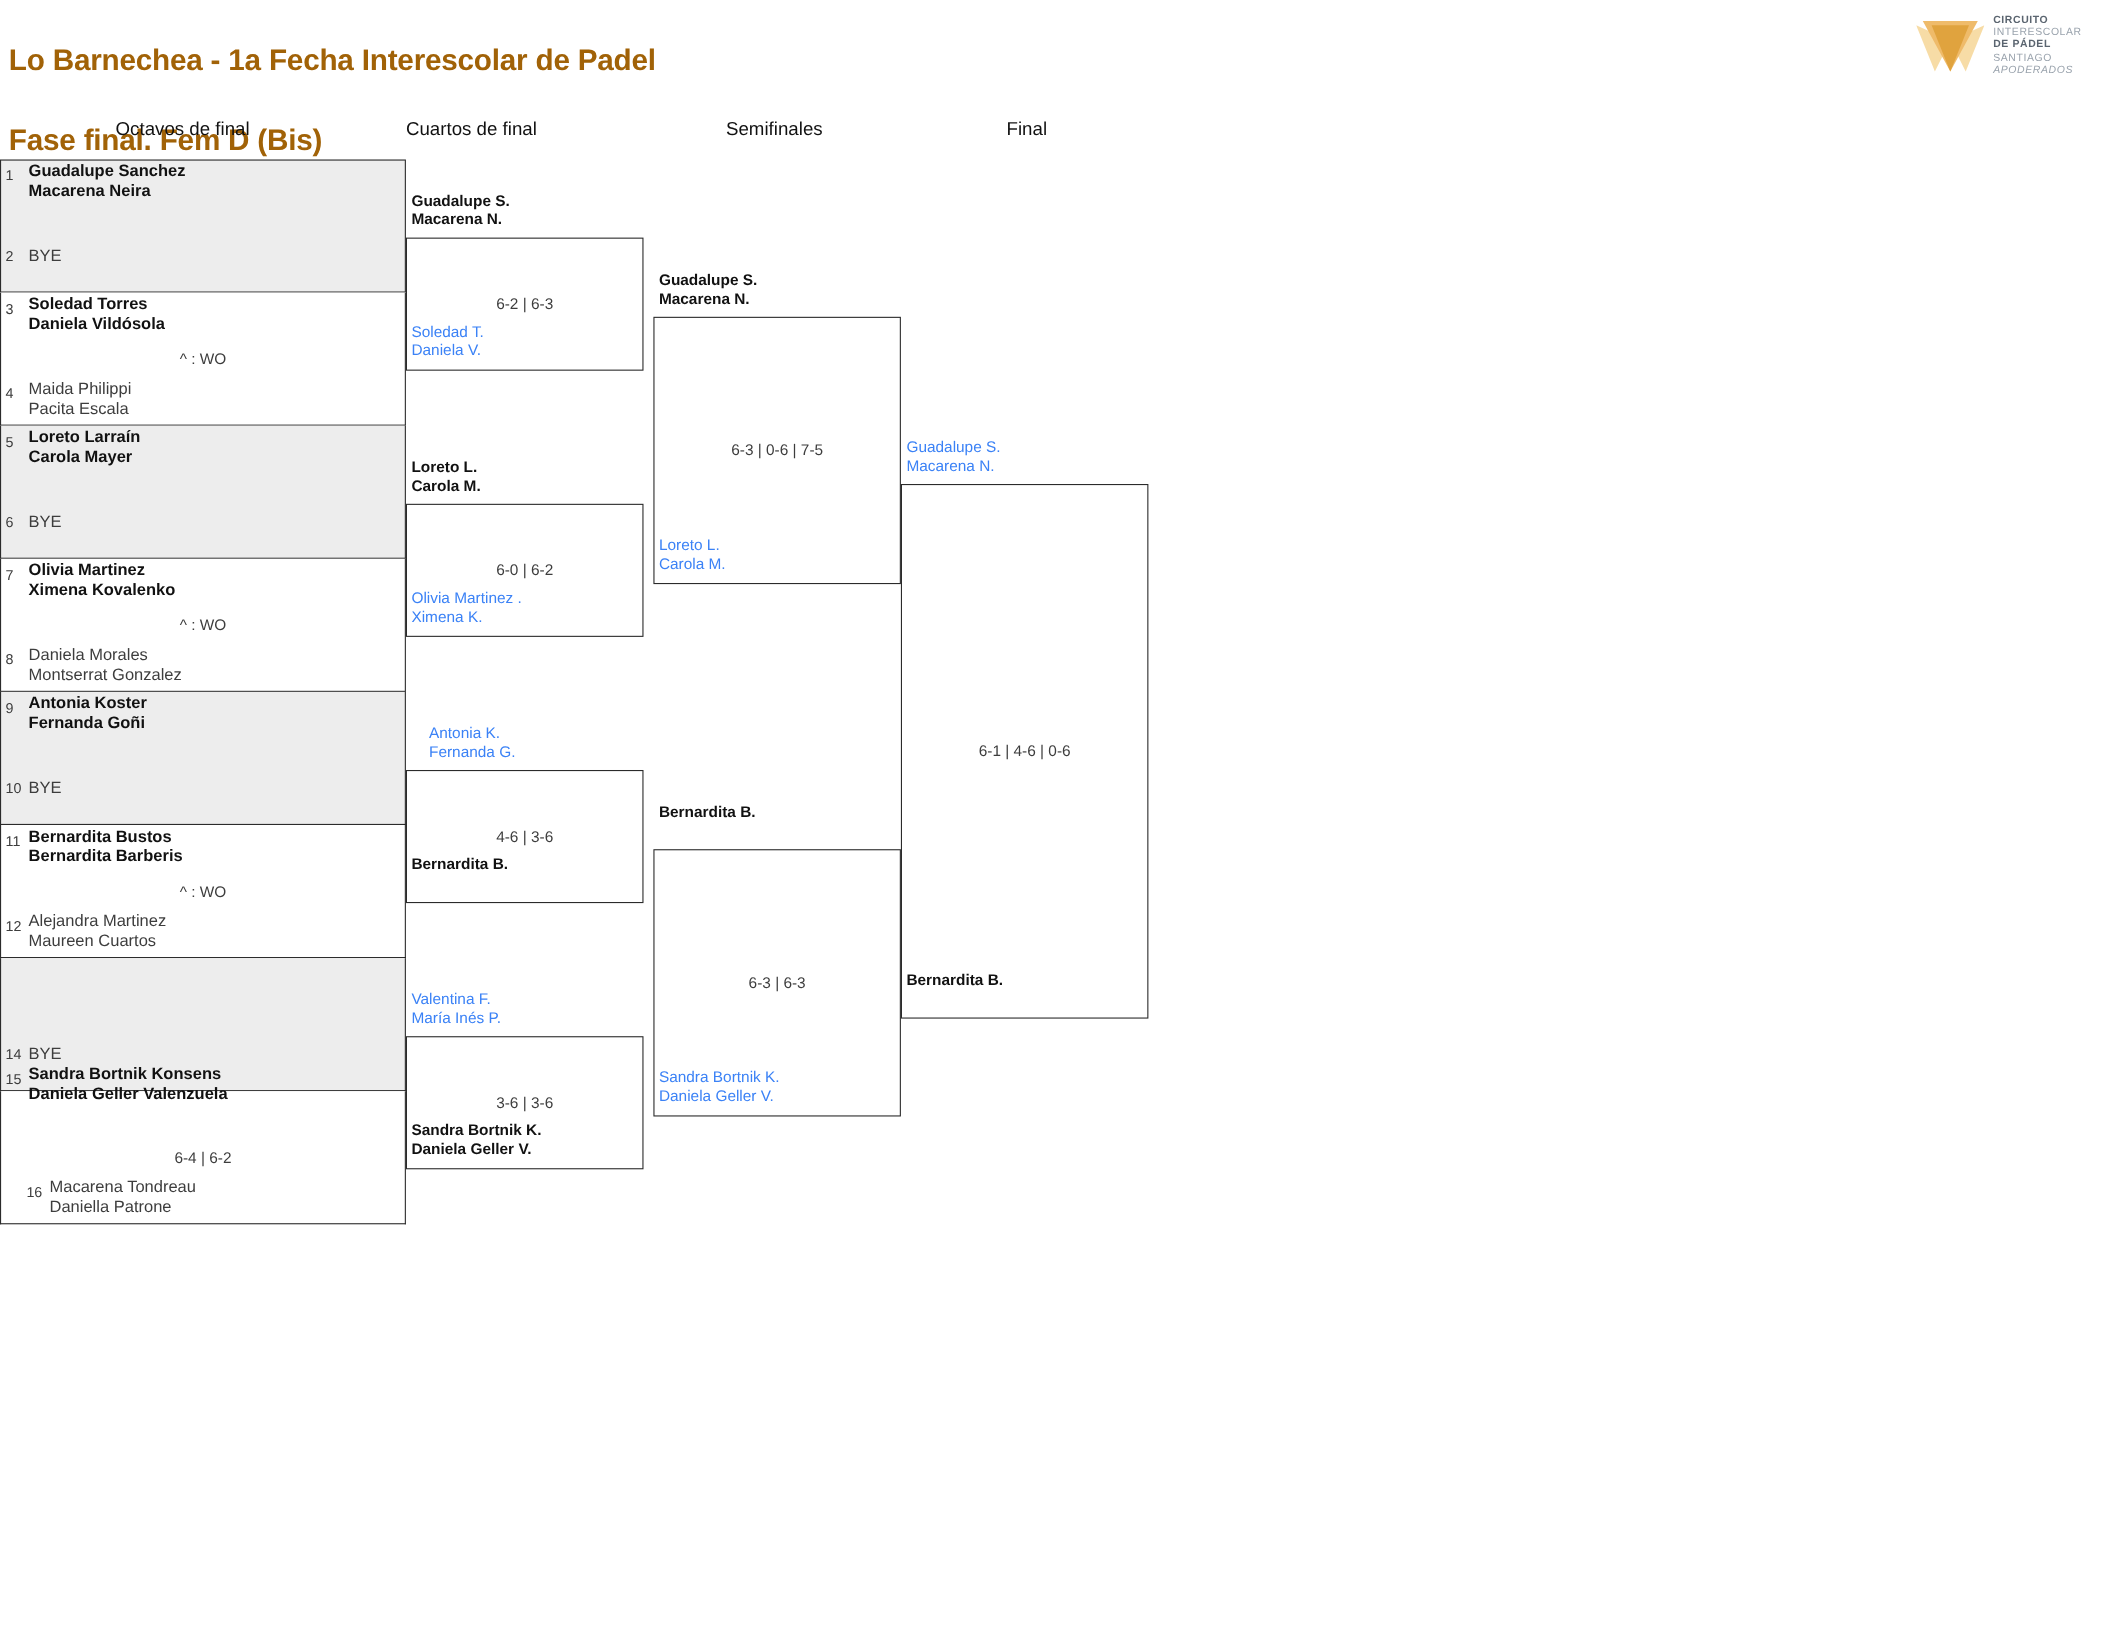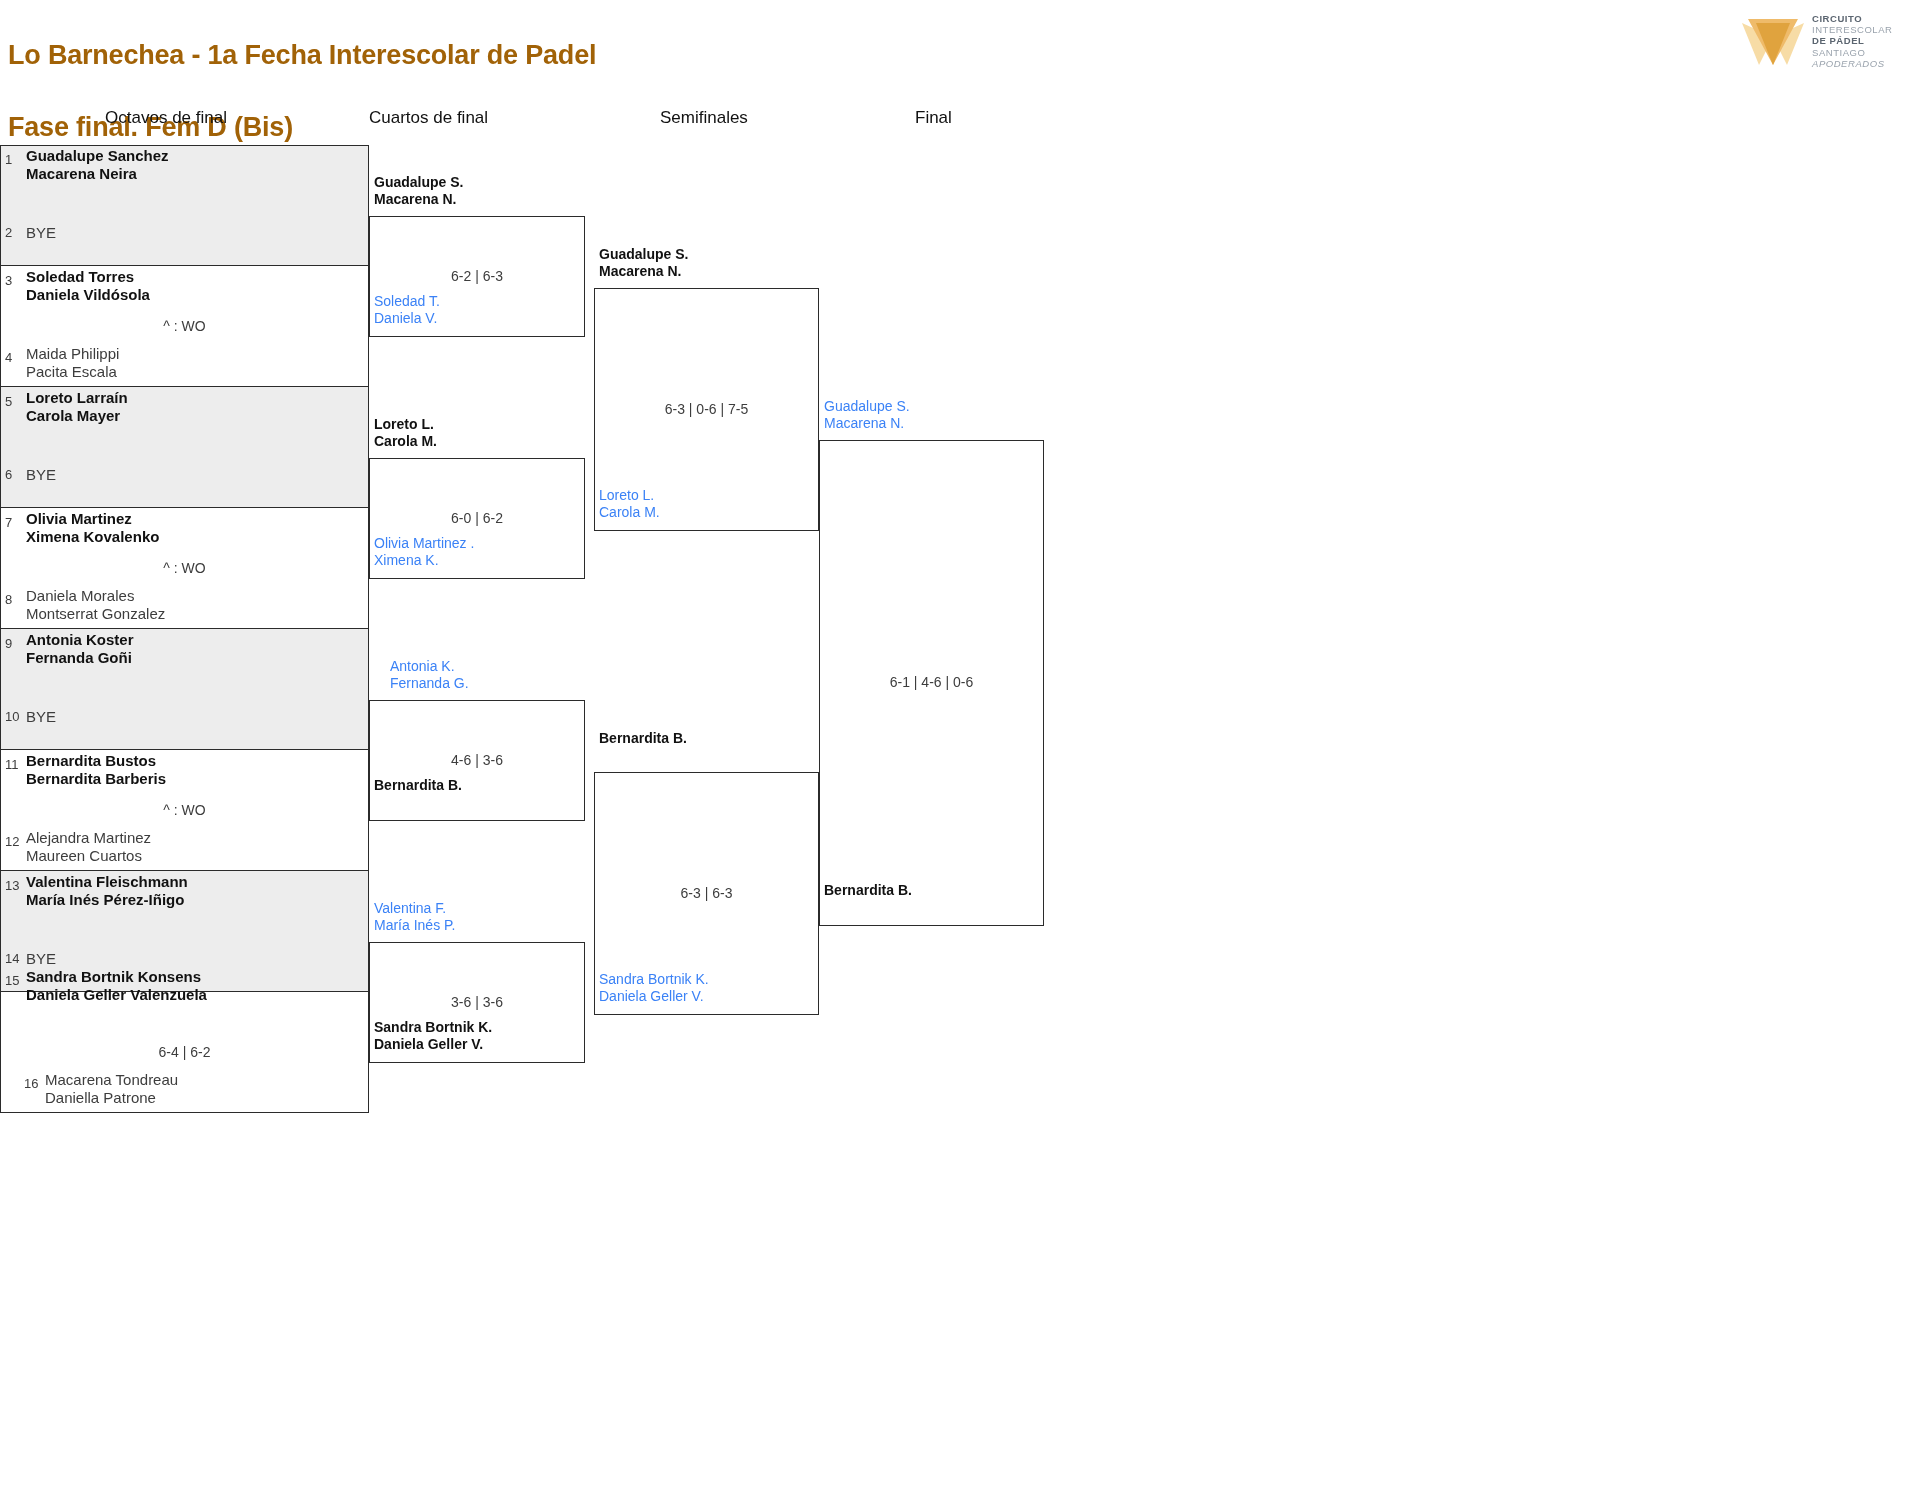--- a/index.html
+++ b/index.html
@@ -243,25 +243,20 @@
       <span class="player-names win">Bernardita Bustos
 Bernardita Barberis</span>
     </div>
     <div class="r1-slot" style="top: 829px; height: 40px;">
       <span class="seed-num" style="margin-top: 4px;">12</span>
       <span class="player-names lose">Alejandra Martinez
 Maureen Cuartos</span>
     </div>
     <div class="r1-score" style="left: 0px; top: 801.5px;">^ : WO</div>
     <div class="r1-pair shaded" style="top: 871px; height: 121px;"></div>
-    <div class="r1-slot" style="top: 873px; height: 40px;">
-      <span class="seed-num" style="margin-top: 4px;">13</span>
-      <span class="player-names win">Valentina Fleischmann
-María Inés Pérez-Iñigo</span>
-    </div>
     <div class="r1-slot" style="top: 950px; height: 40px;">
       <span class="seed-num" style="margin-top: 0px;">14</span>
       <span class="bye-label">BYE</span>
     </div>
     <div class="r1-pair" style="top: 992px; height: 121px;"></div>
     <div class="r1-slot" style="top: 968px; height: 40px;">
       <span class="seed-num" style="margin-top: 4px;">15</span>
       <span class="player-names win">Sandra Bortnik Konsens
 Daniela Geller Valenzuela</span>
     </div>

